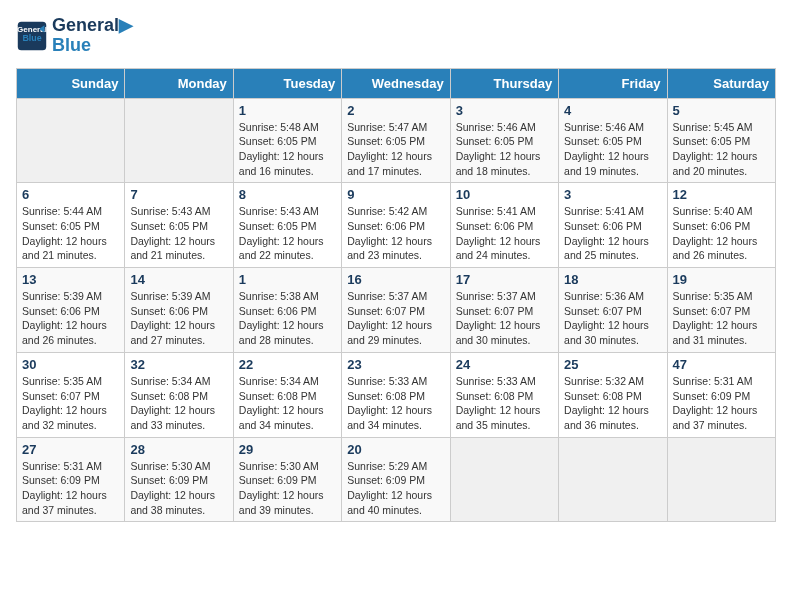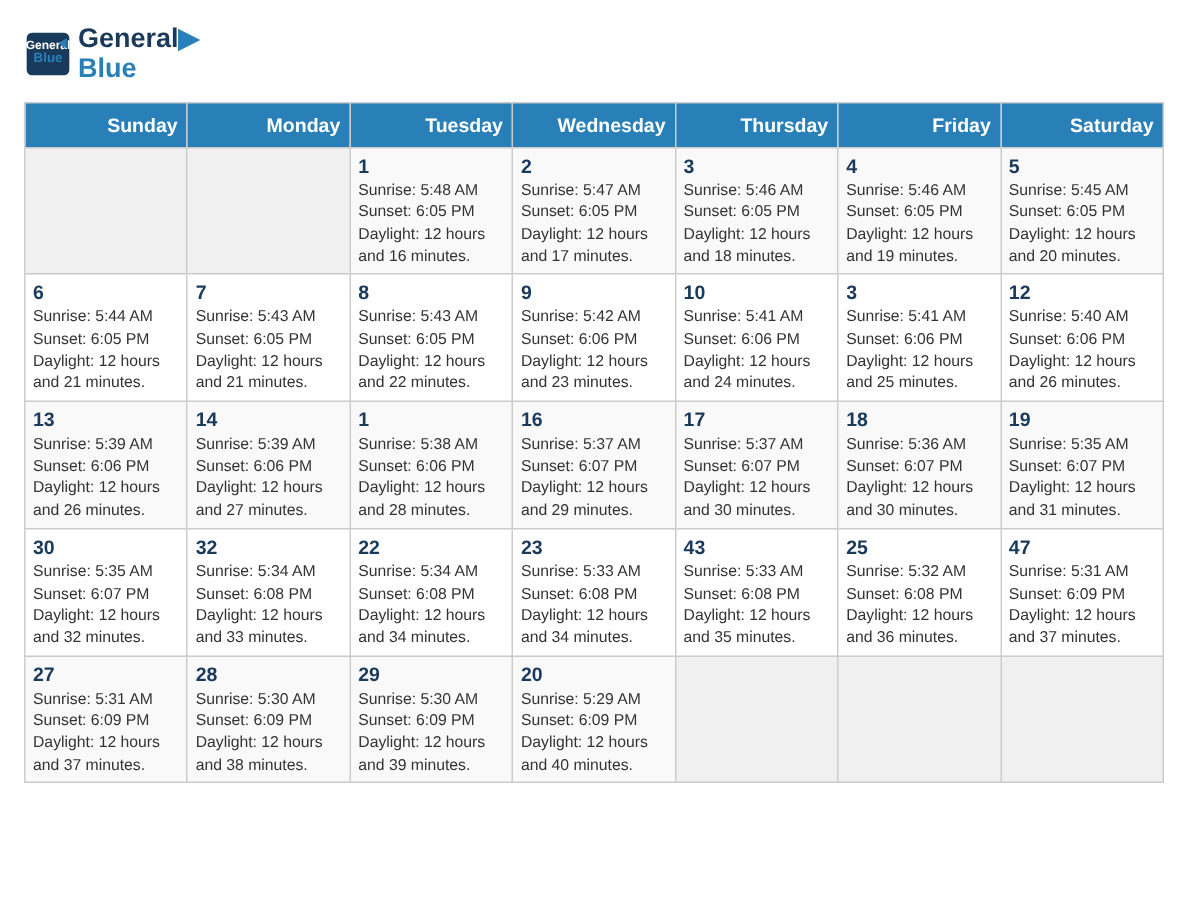--- a/index.html
+++ b/index.html
@@ -216,21 +216,21 @@
       </td>
         <td>
         <span class="day-number">22</span>
         <span class="day-info">Sunrise: 5:34 AM<br>Sunset: 6:08 PM<br>Daylight: 12 hours and 34 minutes.</span>
       </td>
         <td>
         <span class="day-number">23</span>
         <span class="day-info">Sunrise: 5:33 AM<br>Sunset: 6:08 PM<br>Daylight: 12 hours and 34 minutes.</span>
       </td>
         <td>
-        <span class="day-number">43</span>
+        <span class="day-number">24</span>
         <span class="day-info">Sunrise: 5:33 AM<br>Sunset: 6:08 PM<br>Daylight: 12 hours and 35 minutes.</span>
       </td>
         <td>
         <span class="day-number">25</span>
         <span class="day-info">Sunrise: 5:32 AM<br>Sunset: 6:08 PM<br>Daylight: 12 hours and 36 minutes.</span>
       </td>
         <td>
         <span class="day-number">47</span>
         <span class="day-info">Sunrise: 5:31 AM<br>Sunset: 6:09 PM<br>Daylight: 12 hours and 37 minutes.</span>
       </td>

